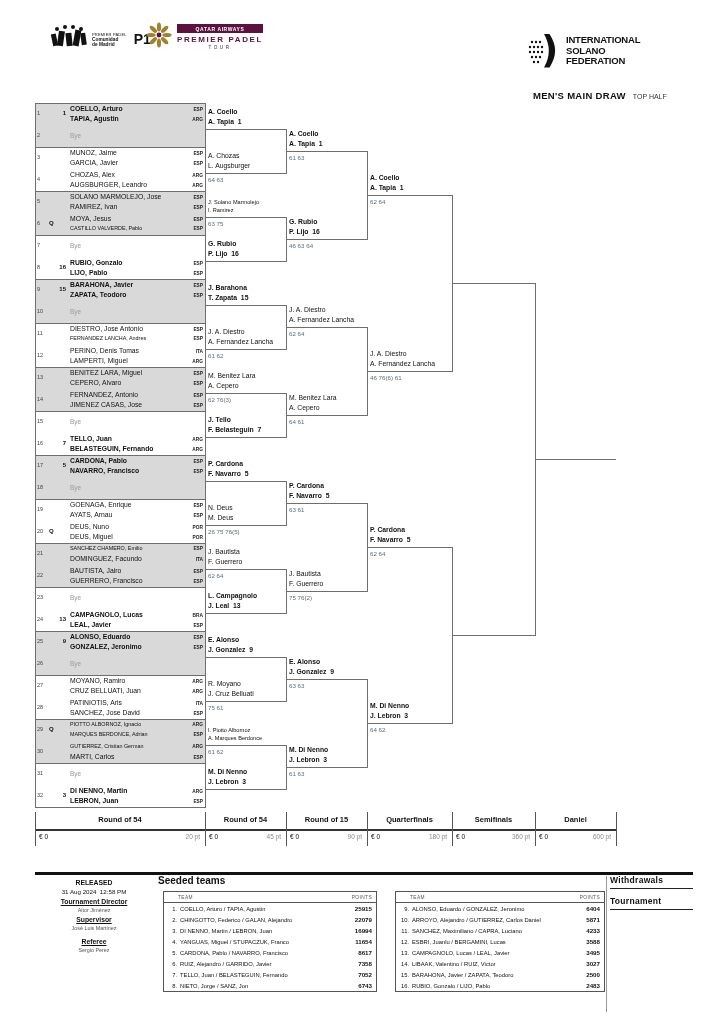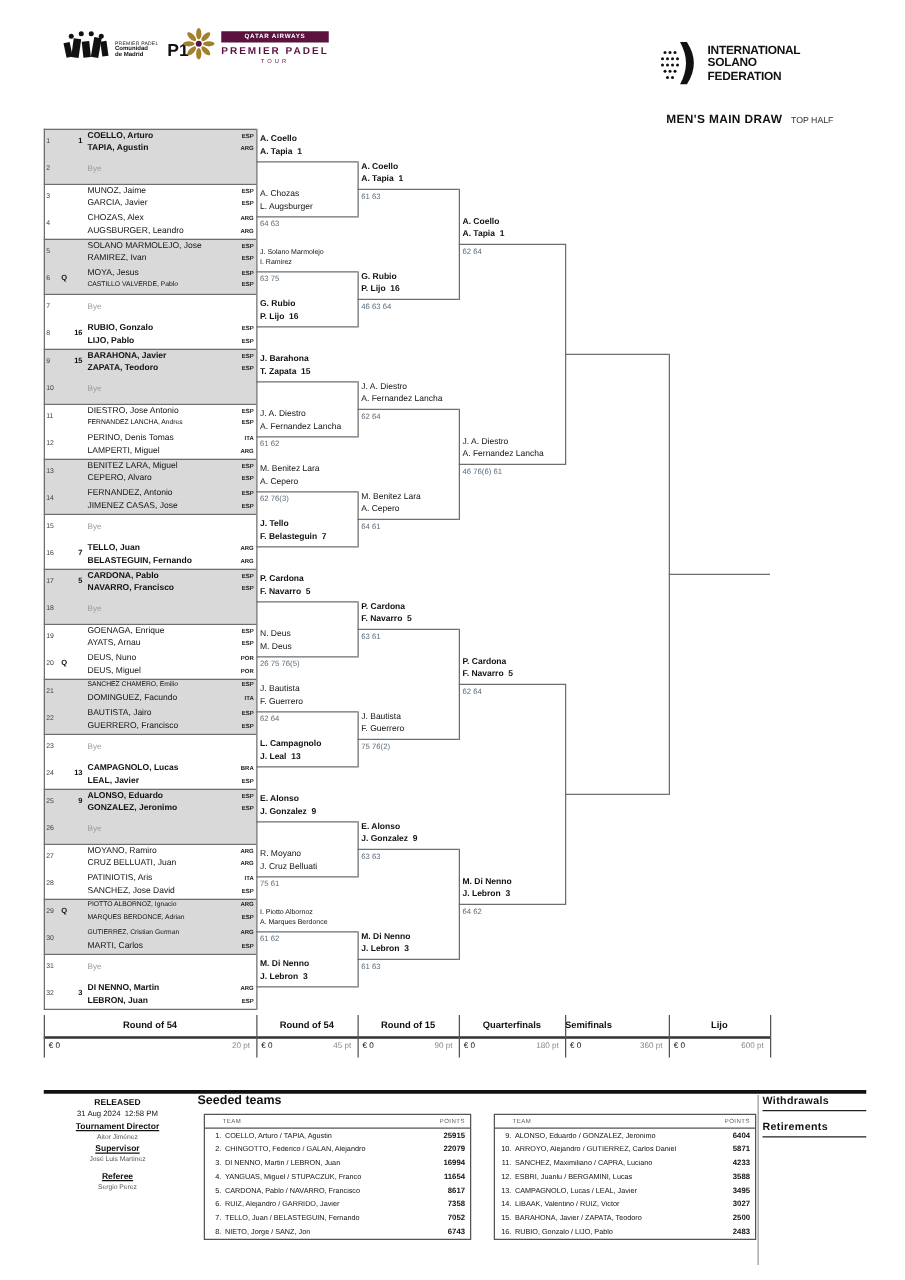--- a/index.html
+++ b/index.html
@@ -540,24 +540,24 @@
       <div style="position: absolute; left: 35px; top: 833px; width: 165px; text-align: right; font-size: 6.5px; color: rgb(138, 138, 138);">20 pt</div>
       <div style="position: absolute; left: 205px; top: 815px; width: 81px; text-align: center; font-size: 7.5px; font-weight: bold;">Round of 54</div>
       <div style="position: absolute; left: 209px; top: 833px; font-size: 6.5px; white-space: pre;">€ 0</div>
       <div style="position: absolute; left: 205px; top: 833px; width: 76px; text-align: right; font-size: 6.5px; color: rgb(138, 138, 138);">45 pt</div>
       <div style="position: absolute; left: 286px; top: 815px; width: 81px; text-align: center; font-size: 7.5px; font-weight: bold;">Round of 15</div>
       <div style="position: absolute; left: 290px; top: 833px; font-size: 6.5px; white-space: pre;">€ 0</div>
       <div style="position: absolute; left: 286px; top: 833px; width: 76px; text-align: right; font-size: 6.5px; color: rgb(138, 138, 138);">90 pt</div>
       <div style="position: absolute; left: 367px; top: 815px; width: 85px; text-align: center; font-size: 7.5px; font-weight: bold;">Quarterfinals</div>
       <div style="position: absolute; left: 371px; top: 833px; font-size: 6.5px; white-space: pre;">€ 0</div>
       <div style="position: absolute; left: 367px; top: 833px; width: 80px; text-align: right; font-size: 6.5px; color: rgb(138, 138, 138);">180 pt</div>
-      <div style="position: absolute; left: 452px; top: 815px; width: 83px; font-size: 7.5px; font-weight: bold;">Semifinals</div>
+      <div style="position: absolute; left: 452px; top: 815px; width: 83px; text-align: center; font-size: 7.5px; font-weight: bold;">Semifinals</div>
       <div style="position: absolute; left: 456px; top: 833px; font-size: 6.5px; white-space: pre;">€ 0</div>
       <div style="position: absolute; left: 452px; top: 833px; width: 78px; text-align: right; font-size: 6.5px; color: rgb(138, 138, 138);">360 pt</div>
-      <div style="position: absolute; left: 535px; top: 815px; width: 81px; text-align: center; font-size: 7.5px; font-weight: bold;">Lijo</div>
+      <div style="position: absolute; left: 535px; top: 815px; width: 81px; text-align: center; font-size: 7.5px; font-weight: bold;">Daniel</div>
       <div style="position: absolute; left: 539px; top: 833px; font-size: 6.5px; white-space: pre;">€ 0</div>
       <div style="position: absolute; left: 535px; top: 833px; width: 76px; text-align: right; font-size: 6.5px; color: rgb(138, 138, 138);">600 pt</div>
       <div style="position: absolute; left: 35px; top: 829px; width: 581px; height: 1.5px; background: rgb(51, 51, 51);"></div>
       <div style="position: absolute; left: 35px; top: 812px; width: 1px; height: 34px; background: rgb(85, 85, 85);"></div>
       <div style="position: absolute; left: 205px; top: 812px; width: 1px; height: 34px; background: rgb(85, 85, 85);"></div>
       <div style="position: absolute; left: 286px; top: 812px; width: 1px; height: 34px; background: rgb(85, 85, 85);"></div>
       <div style="position: absolute; left: 367px; top: 812px; width: 1px; height: 34px; background: rgb(85, 85, 85);"></div>
       <div style="position: absolute; left: 452px; top: 812px; width: 1px; height: 34px; background: rgb(85, 85, 85);"></div>
       <div style="position: absolute; left: 535px; top: 812px; width: 1px; height: 34px; background: rgb(85, 85, 85);"></div>
       <div style="position: absolute; left: 616px; top: 812px; width: 1px; height: 34px; background: rgb(85, 85, 85);"></div>
@@ -667,17 +667,17 @@
       <div class="strow">
         <span style="width: 9px; text-align: right; margin-right: 3px; font-size: 5.8px;">16.</span>
         <span style="flex: 1 1 0%; font-size: 5.8px; white-space: nowrap; overflow: hidden;">RUBIO, Gonzalo / LIJO, Pablo</span>
         <span style="font-weight: bold; font-size: 6.2px;">2483</span>
       </div>
     </div>
 
   <div class="abs" style="left:610px;top:875px;width:83px">
     <div class="wlabel">Withdrawals</div>
     <div class="wline"></div>
-    <div class="wlabel" style="margin-top:7px">Retirements</div>
+    <div class="wlabel" style="margin-top:7px">Tournament</div>
     <div class="wline"></div>
   </div>
 
 </div>
 
 </body></html>

